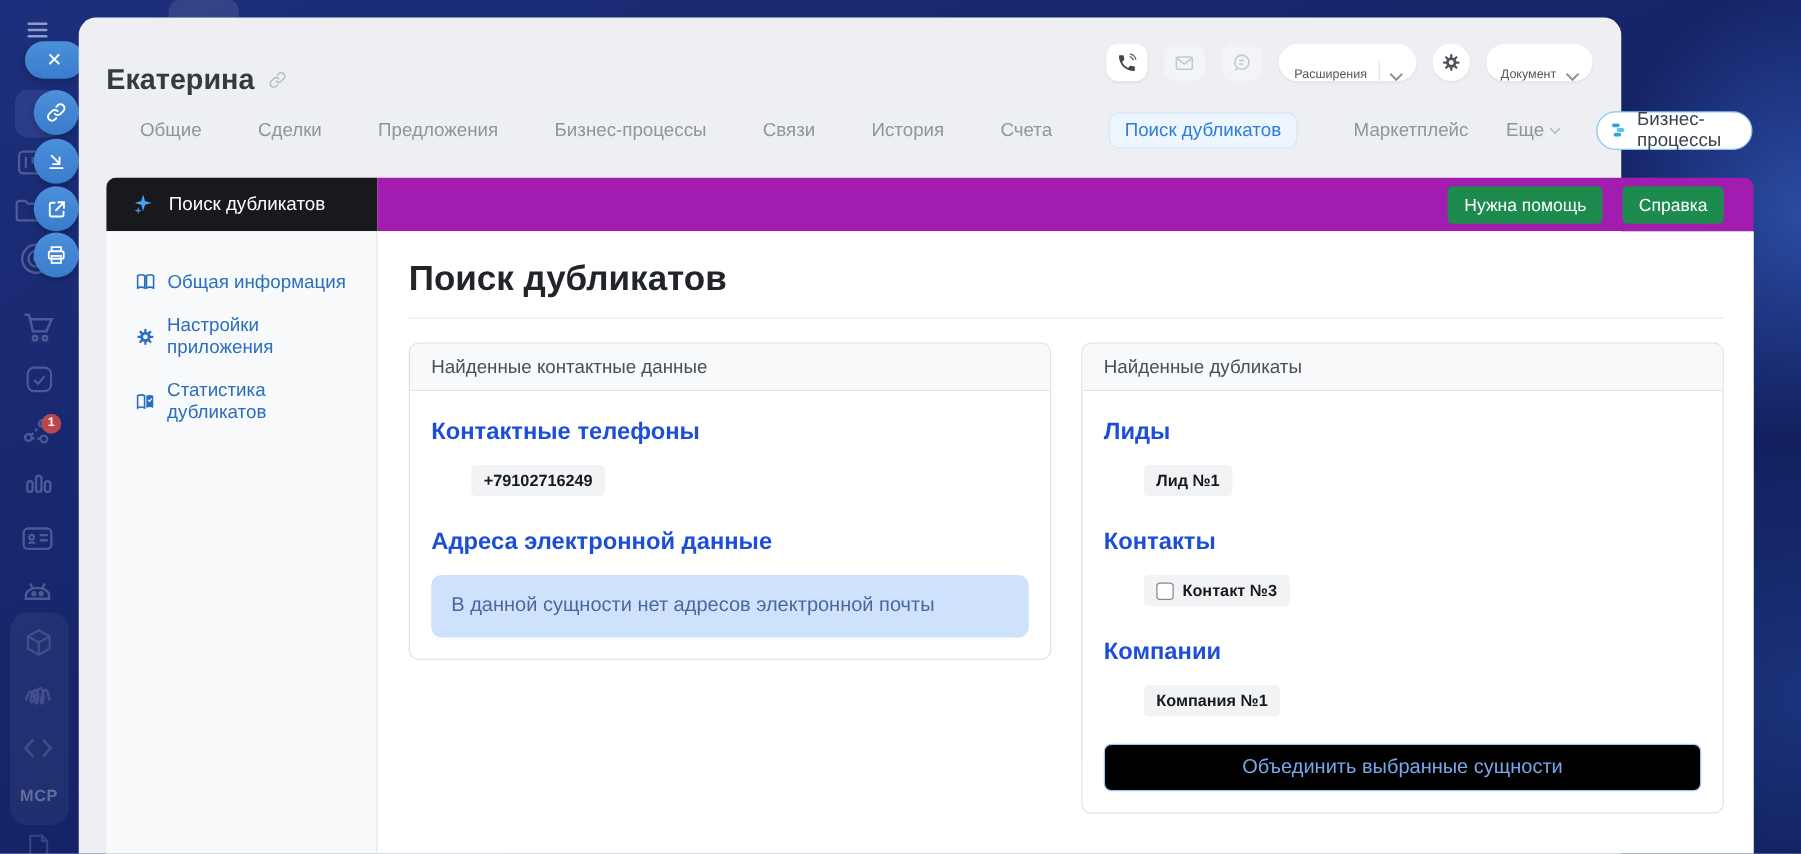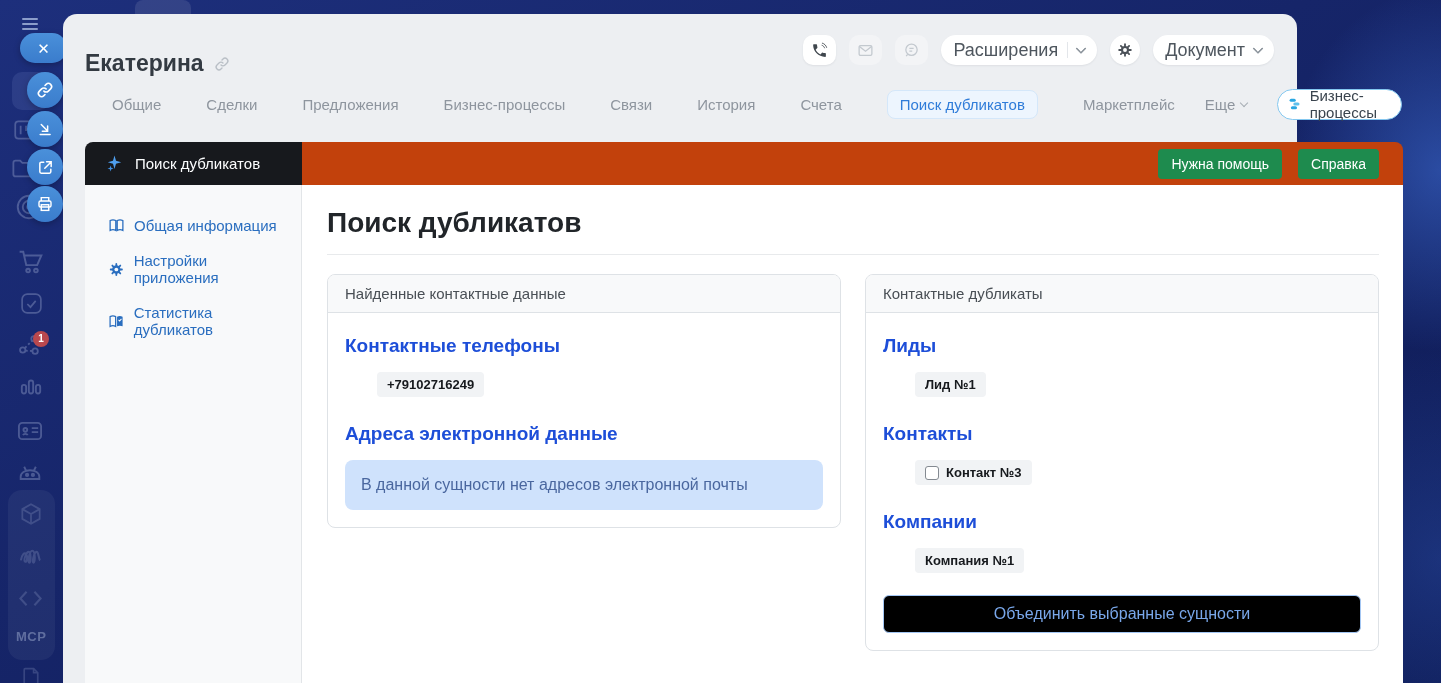--- a/index.html
+++ b/index.html
@@ -44,22 +44,22 @@
     background:#edeff2; border-radius:14px 14px 0 0; z-index:3; }
 
   .win-title-row { position:absolute; left:22px; top:36px; display:flex; align-items:center; gap:10px; }
   .win-title { font-size:23px; font-weight:bold; color:#333a42; }
 
   .top-controls { position:absolute; right:23px; top:21px; display:flex; align-items:center; gap:13px; }
   .icon-btn { width:33px; height:30px; background:#fff; border-radius:10px;
     display:flex; align-items:center; justify-content:center; cursor:pointer;
     box-shadow:0 1px 2px rgba(40,50,70,.08); }
   .icon-btn.dis { background:#f3f4f6; box-shadow:none; }
-  .pillbtn { height:30px; background:#fff; border-radius:15px; display:flex; align-items:center;
-    padding:0 12px; gap:9px; font-size:18px; color:#4e565e; cursor:pointer;
+  .pillbtn { height:30px; background:#fff; border-radius:15px; display:flex; align-items:flex-end;
+    padding:0 12px; gap:9px; font-size:10px; color:#4e565e; cursor:pointer;
     box-shadow:0 1px 2px rgba(40,50,70,.08); }
   .pillbtn .sep { width:1px; height:16px; background:#e3e6ea; }
   .chev { width:8px; height:8px; border-right:2px solid #8d959d; border-bottom:2px solid #8d959d;
     transform:rotate(45deg) translate(-1px,-1px); border-radius:1px; }
   .gear-btn { width:30px; height:30px; border-radius:50%; }
 
   
   .tabs { position:absolute; left:34px; top:74px; right:22px; height:32px;
     display:flex; align-items:center; gap:30px; font-size:15px; color:#8e959e; }
   .tab { cursor:pointer; white-space:nowrap;margin-left:15px; }
@@ -72,21 +72,21 @@
     border-radius:16px; display:flex; align-items:center; gap:8px; padding:0 16px 0 11px;
     font-size:15px; color:#3a444e; cursor:pointer; }
 
   
   .app { position:absolute; left:22px; top:128px; width:1318px; bottom:0;
     display:flex; flex-direction:column; }
   .app-bar { height:43px; display:flex; border-radius:8px 8px 0 0; overflow:hidden; flex:0 0 auto; }
   .app-bar-left { width:217px; background:#17191d; display:flex; align-items:center; gap:11px;
     padding-left:20px; flex:0 0 auto; }
   .app-bar-title { color:#fcfdfe; font-size:15px; }
-  .app-bar-right { flex:1; background:#c2410c; display:flex; align-items:center;
+  .app-bar-right { flex:1; background:#a21caf; display:flex; align-items:center;
     justify-content:flex-end; gap:16px; padding-right:24px; }
   .btn-green { background:#1e8b4e; color:#fff; font-size:14px; border:none; border-radius:4px;
     padding:7px 13px; cursor:pointer; font-family:inherit; }
 
   .app-body { flex:1; display:flex; min-height:0; }
   .app-nav { width:217px; flex:0 0 auto; background:#f8f9fa; border-right:1px solid #e2e5e8;
     padding-top:23px; }
   .nav-item { display:flex; align-items:center; gap:9px; padding:9px 8px 9px 23px;
     color:#2a6ebf; font-size:15px; font-weight:500; cursor:pointer; }
 
@@ -391,21 +391,21 @@
             <div class="card-h">Найденные контактные данные</div>
             <div class="card-b">
               <div class="sec-h">Контактные телефоны</div>
               <span class="badge">+79102716249</span>
               <div class="sec-h mt">Адреса электронной данные</div>
               <div class="alert">В данной сущности нет адресов электронной почты</div>
             </div>
           </div>
 
           <div class="card">
-            <div class="card-h">Контактные дубликаты</div>
+            <div class="card-h">Найденные дубликаты</div>
             <div class="card-b">
               <div class="sec-h">Лиды</div>
               <span class="badge">Лид №1</span>
 
               <div class="sec-h mt">Контакты</div>
               <span class="badge">
                 <input type="checkbox" style="">
                 <span>Контакт №3</span>
               </span>
 

